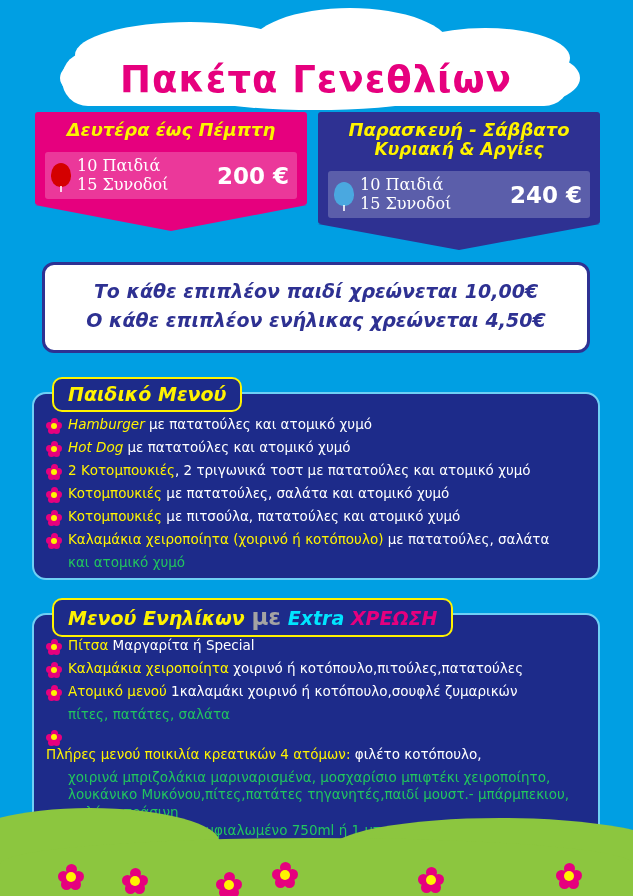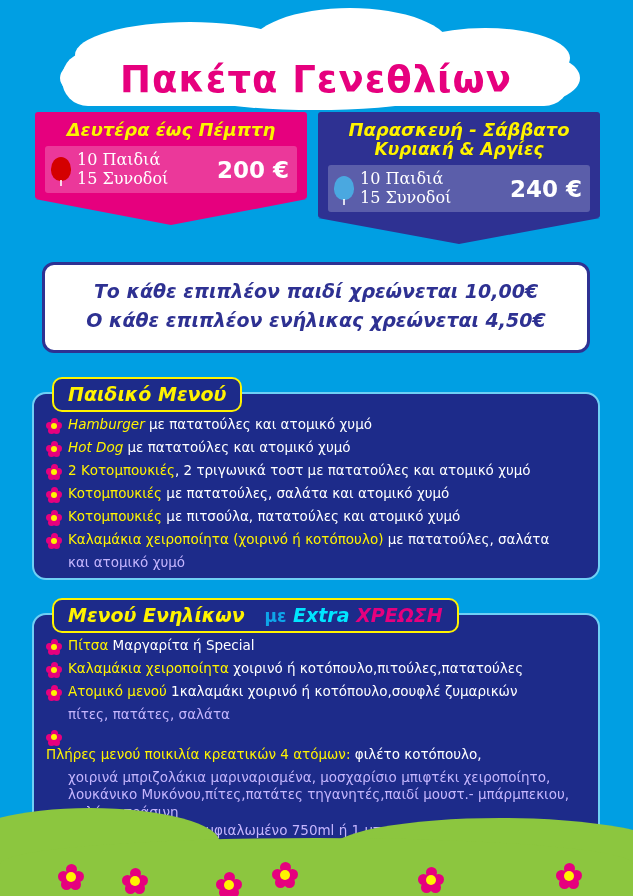--- a/index.html
+++ b/index.html
@@ -48,21 +48,21 @@
   .flagL{background:#e6007e;border-radius:3px;}
   .flagR{background:#2e3192;border-radius:3px;}
 
   .btitle{
     text-align:center;font-weight:bold;font-style:italic;
     font-size:18px;color:#fff300;line-height:1.12;
     text-shadow:0 0 1px rgba(0,0,0,.3);
   }
   .bsub{font-size:17px;}
   .bbody{
-    margin-top:6px;background:rgba(255,255,255,.22);
+    margin-top:12px;background:rgba(255,255,255,.22);
     border-radius:3px;padding:5px 6px;
     display:flex;align-items:center;gap:6px;
   }
   .balloon{flex:0 0 auto;width:20px;height:26px;position:relative;}
   .balloon .ball{
     width:20px;height:24px;border-radius:50% 50% 45% 45%;
     display:block;
   }
   .balloon .str{
     position:absolute;left:9px;top:23px;width:2px;height:6px;background:#ffffff;opacity:.8;
@@ -106,21 +106,21 @@
   .panel.adultmenu{left:32px;top:613px;width:568px;height:248px;}
 
   .tab{
     position:absolute;top:-17px;left:18px;
     background:#1d2b8a;border:2px solid #fff300;border-radius:10px;
     padding:4px 14px 5px;white-space:nowrap;
   }
   .tab-text{
     color:#fff300;font-weight:bold;font-style:italic;font-size:19px;
   }
-  .tab-text .plain{color:#0ea5e9;font-weight:bold;font-style:normal;font-size:17px;margin-left:13px;}
+  .tab-text .plain{color:#a3a3a3;font-weight:bold;font-style:normal;font-size:23px;}
   .tab-text .extra{color:#00e5ff;font-weight:bold;font-style:italic;}
   .tab-text .charge{color:#e6007e;font-weight:bold;font-style:italic;}
 
   .items{padding:22px 14px 8px 12px;}
   .item{display:flex;align-items:flex-start;margin-bottom:5px;}
   .flower{
     flex:0 0 auto;width:16px;height:16px;margin-top:2px;margin-right:6px;position:relative;
   }
   .flower span{
     position:absolute;width:7px;height:7px;border-radius:50%;background:#e6007e;
@@ -130,21 +130,21 @@
   .flower .p3{left:9px;top:4px;}
   .flower .p4{left:2px;top:9px;}
   .flower .p5{left:7px;top:9px;}
   .flower .ctr{left:4.5px;top:4.5px;width:6px;height:6px;background:#fff300;}
   .itxt{
     color:#fff;font-size:13.5px;line-height:1.32;
     font-family:"DejaVu Sans","Liberation Sans",sans-serif;
   }
   .itxt .hl{color:#fff300;}
   .itxt .hl-i{color:#fff300;font-style:italic;}
-  .sub{padding-left:22px;color:#c4b5fd;font-size:13.5px;line-height:1.32;}
+  .sub{padding-left:22px;color:#22c55e;font-size:13.5px;line-height:1.32;}
 
   
   .grass{
     position:absolute;left:0;bottom:0;width:633px;height:58px;
     background:#8cc63f;border-radius:50% 50% 0 0 / 26px 26px 0 0;
   }
   .hill{
     position:absolute;bottom:0;background:#8cc63f;border-radius:50%;
   }
   .h1{left:-40px;bottom:18px;width:260px;height:70px;}

